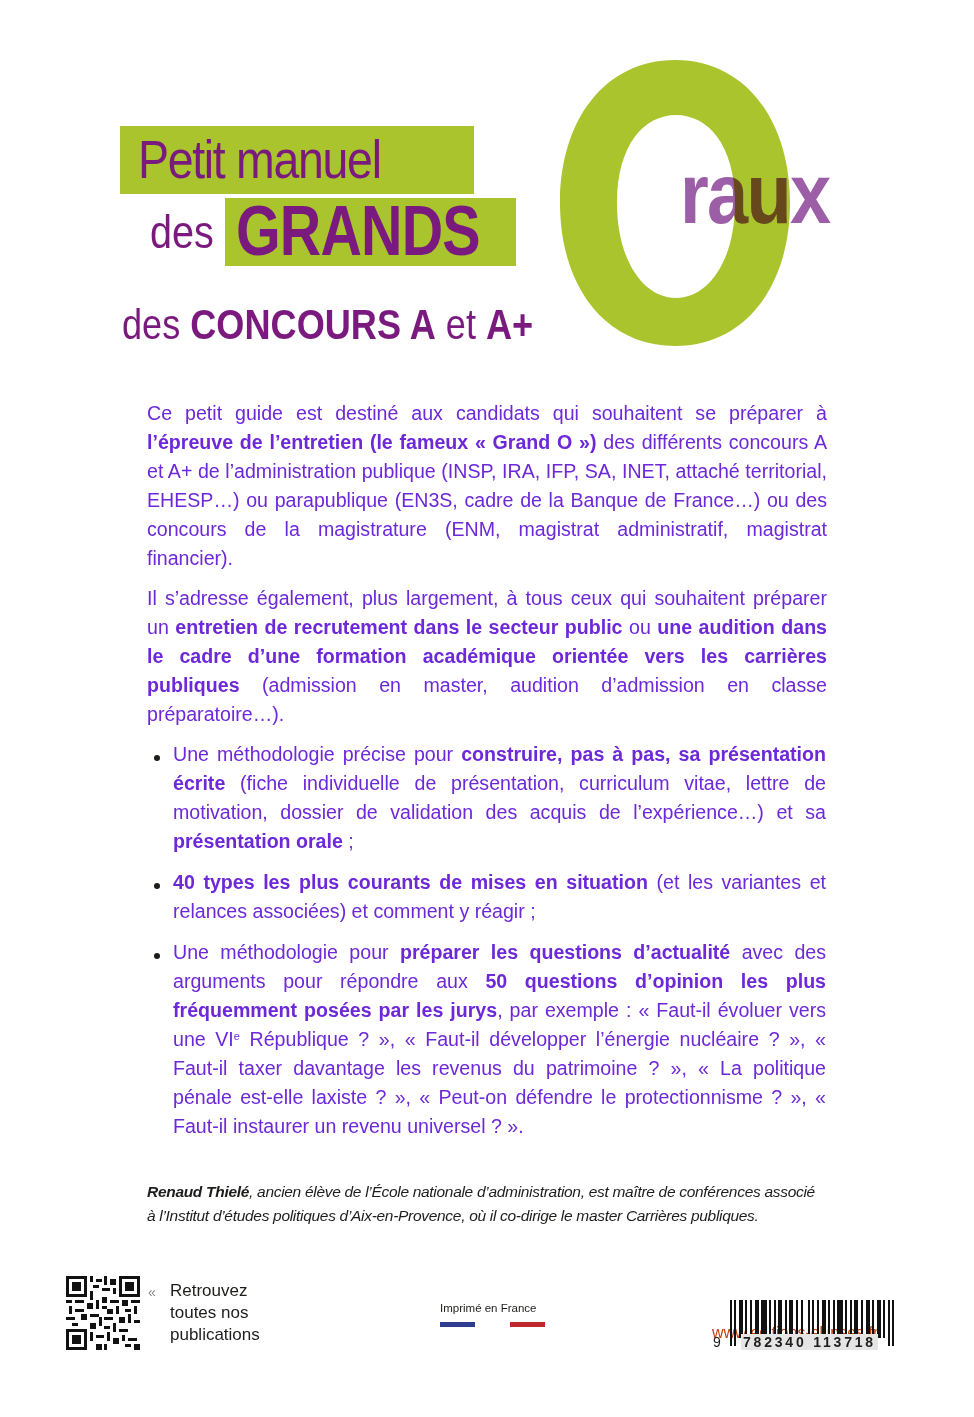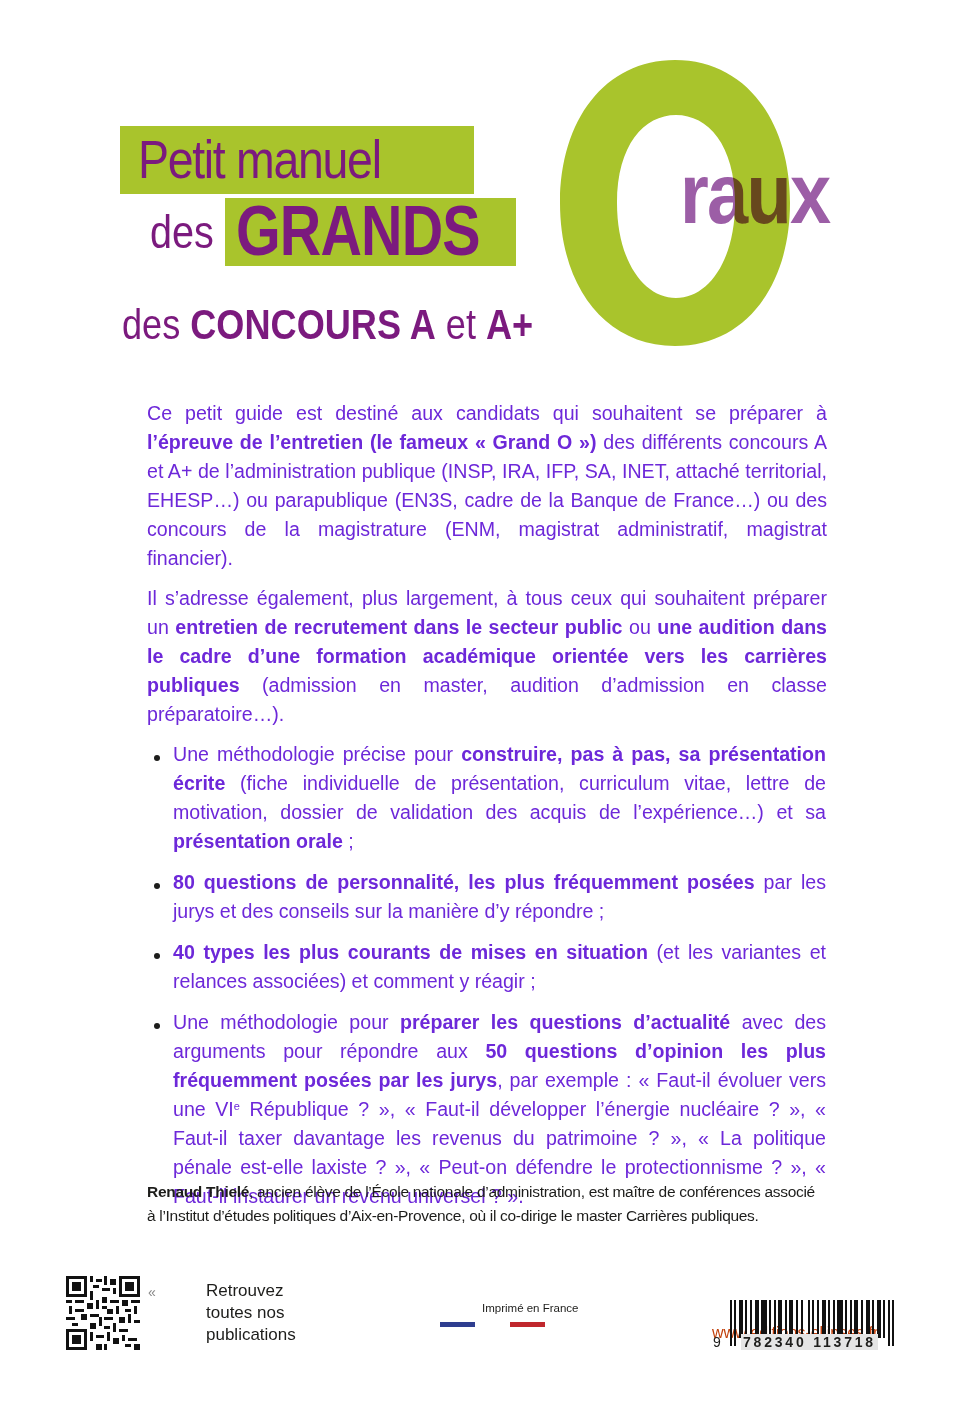--- a/index.html
+++ b/index.html
@@ -35,29 +35,29 @@
   .body p { margin: 0 0 11px 0; }
   .body b { font-weight: bold; }
   .bullets { list-style: none; margin: 1px; padding: 0; }
   .bullets li { position: relative; padding-left: 25px; margin-bottom: 12px; }
   .bullets li .dot { position: absolute; left: 6px; top: 15px; width: 6px; height: 6px;
                      border-radius: 50%; background: #1d1d1b; }
   sup { font-size: 11px; vertical-align: 6px; line-height: 0; }
 
   
   .author { position: absolute; left: 147px; top: 1180px; width: 680px; font-size: 15.5px;
-            line-height: 24px; color: #1d1d1b; letter-spacing: -0.3px; }
+            line-height: 24px; font-style: italic; color: #1d1d1b; letter-spacing: -0.3px; }
   .author b { font-weight: bold; }
 
   
   .qr { position: absolute; left: 66px; top: 1276px; width: 74px; height: 74px; }
   .qr-arrow { position: absolute; left: 148px; top: 1284px; font-size: 14px; color: #888; letter-spacing: -3px; }
-  .qr-text { position: absolute; left: 170px; top: 1280px; font-size: 17px; line-height: 22px; color: #1d1d1b; margin-left: 36px; }
-
-  .printed { position: absolute; left: 440px; top: 1302px; font-size: 11.5px; color: #1d1d1b; margin-left: 42px; }
+  .qr-text { position: absolute; left: 170px; top: 1280px; font-size: 17px; line-height: 22px; color: #1d1d1b; }
+
+  .printed { position: absolute; left: 440px; top: 1302px; font-size: 11.5px; color: #1d1d1b; }
   .flag-blue { position: absolute; left: 440px; top: 1322px; width: 35px; height: 5px; background: #2e3d8f; }
   .flag-red  { position: absolute; left: 510px; top: 1322px; width: 35px; height: 5px; background: #c0272d; }
 
   .website { position: absolute; left: 712px; top: 1324px; font-size: 16px; color: #c2410c; }
   .barcode { position: absolute; left: 730px; top: 1300px; width: 168px; height: 46px; }
   .isbn-first { position: absolute; left: 713px; top: 1334px; font-size: 14px; color: #1d1d1b; letter-spacing: 1px; }
   .isbn-rest  { position: absolute; left: 741px; top: 1334px; font-size: 14px; color: #1d1d1b; letter-spacing: 2.8px; background: #e5e5e5; padding: 0 2px; font-weight: bold; }
 </style>
 </head>
 <body>
@@ -74,21 +74,20 @@
 </svg>
 <div class="raux">raux</div>
 
 <div class="t-concours"><span>des </span><b>CONCOURS A</b><span> et </span><b>A+</b></div>
 
 <div class="body">
   <p><span>Ce petit guide est destiné aux candidats qui souhaitent se préparer à </span><b>l’épreuve de l’entretien (le fameux « Grand O »)</b><span> des différents concours A et A+ de l’administration publique (INSP, IRA, IFP, SA, INET, attaché territorial, EHESP…) ou parapublique (EN3S, cadre de la Banque de France…) ou des concours de la magistrature (ENM, magistrat administratif, magistrat financier).</span></p>
   <p><span>Il s’adresse également, plus largement, à tous ceux qui souhaitent préparer un </span><b>entretien de recrutement dans le secteur public</b><span> ou </span><b>une audition dans le cadre d’une formation académique orientée vers les carrières publiques</b><span> (admission en master, audition d’admission en classe préparatoire…).</span></p>
   <ul class="bullets">
     <li><span class="dot"></span><span>Une méthodologie précise pour </span><b>construire, pas à pas, sa présentation écrite</b><span> (fiche individuelle de présentation, curriculum vitae, lettre de motivation, dossier de validation des acquis de l’expérience…) et sa </span><b>présentation orale</b><span> ;</span></li>
-    <li><span class="dot"></span><b>80 questions de personnalité, les plus fréquemment posées</b><span> par les jurys et des conseils sur la manière d’y répondre ;</span></li>
     <li><span class="dot"></span><b>40 types les plus courants de mises en situation</b><span> (et les variantes et relances associées) et comment y réagir ;</span></li>
     <li><span class="dot"></span><span>Une méthodologie pour </span><b>préparer les questions d’actualité</b><span> avec des arguments pour répondre aux </span><b>50 questions d’opinion les plus fréquemment posées par les jurys</b><span>, par exemple : « Faut-il évoluer vers une VI</span><sup>e</sup><span> République ? », « Faut-il développer l’énergie nucléaire ? », « Faut-il taxer davantage les revenus du patrimoine ? », « La politique pénale est-elle laxiste ? », « Peut-on défendre le protectionnisme ? », « Faut-il instaurer un revenu universel ? ».</span></li>
   </ul>
 </div>
 
 <div class="author"><b>Renaud Thielé</b><span>, ancien élève de l’École nationale d’administration, est maître de conférences associé à l’Institut d’études politiques d’Aix-en-Provence, où il co-dirige le master Carrières publiques.</span></div>
 
 <svg class="qr" viewBox="0 0 25 25" shape-rendering="crispEdges">
   <rect width="25" height="25" fill="#fff"></rect>
   <g fill="#111">

